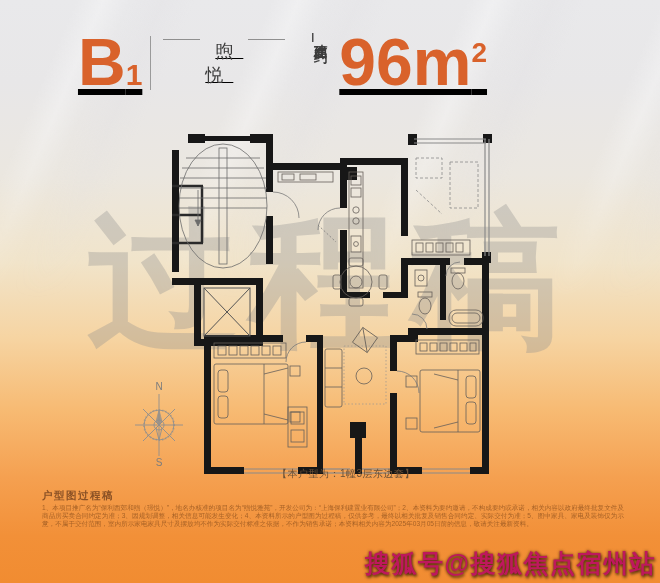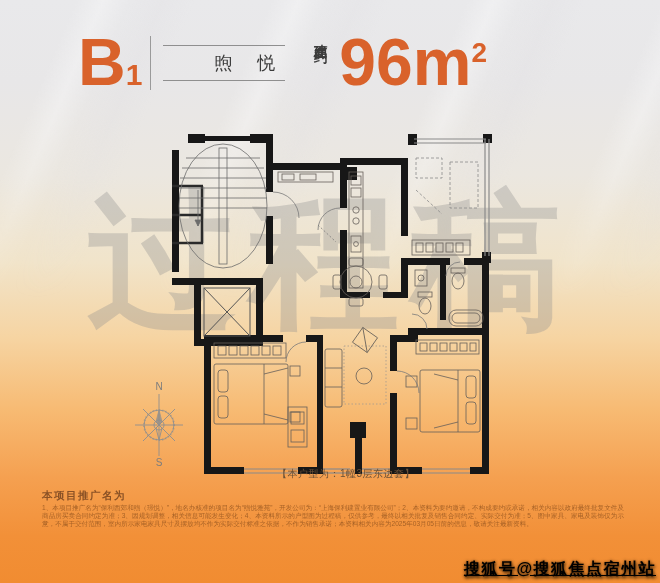--- a/index.html
+++ b/index.html
@@ -8,51 +8,51 @@
   .stage{position:relative;width:660px;height:583px;overflow:hidden;background:#e9e9eb;}
   .bg{position:absolute;inset:0;z-index:0;background:linear-gradient(180deg,
       #e9e9eb 0%,#e8e7e8 14%,#ebe7e0 30%,#f1e4ca 45%,#f6d4a2 58%,
       #f7bb74 70%,#f5a050 82%,#f29038 92%,#f18c31 100%);}
   .streaks{position:absolute;left:0;top:0;width:660px;height:300px;z-index:1;opacity:.55;
       background:repeating-linear-gradient(113deg,
       rgba(255,255,255,0) 0px,rgba(255,255,255,0) 70px,rgba(255,255,255,.55) 95px,
       rgba(255,255,255,0) 120px,rgba(222,220,224,.35) 150px,rgba(255,255,255,0) 180px);
       -webkit-mask-image:linear-gradient(180deg,#000 40%,transparent 100%);
       mask-image:linear-gradient(180deg,#000 40%,transparent 100%);}
-  .draft-watermark{position:absolute;top:186px;left:50%;transform:translateX(-50%);z-index:2;
+  .draft-watermark{position:absolute;top:205px;left:50%;transform:translateX(-50%);z-index:2;
       font-size:150px;font-weight:700;color:#8f8f8f;opacity:.33;letter-spacing:12px;
       white-space:nowrap;line-height:1;}
   
   .header{position:absolute;top:24px;left:0;width:565px;height:78px;z-index:4;
-      display:flex;justify-content:center;align-items:center;}
+      display:flex;justify-content:center;align-items:center;text-decoration:underline;}
   .unit-code{font-size:66px;font-weight:700;color:#d9622b;line-height:.9;}
   .unit-code sub{font-size:30px;font-weight:700;vertical-align:baseline;}
   .vdivider{width:1px;height:54px;background:#9a9a9a;margin:0 12px 0 8px;}
-  .title-block{display:flex;flex-direction:column;align-items:flex-end;width:122px;gap:5px;}
+  .title-block{display:flex;align-items:flex-start;width:122px;gap:5px;}
   .hrule{width:100%;height:1px;background:#8f8f8f;}
   .project-name{font-size:18px;letter-spacing:10px;color:#3c3c3c;font-weight:500;
       text-indent:10px;}
   .layout-desc{font-size:15.5px;color:#2f2f2f;font-weight:600;letter-spacing:1.5px;}
   .area-label{writing-mode:vertical-rl;text-orientation:upright;font-size:13.5px;
       font-weight:700;color:#3c3c3c;letter-spacing:3px;margin:0 10px 0 26px;height:60px;}
   .area-value{font-size:66px;font-weight:700;color:#d9622b;line-height:.9;}
   .area-value sup{font-size:28px;font-weight:700;}
   
   .floorplan{position:absolute;left:168px;top:130px;z-index:3;}
   .compass{position:absolute;left:126px;top:380px;z-index:3;}
   .plan-caption{position:absolute;left:277px;top:467px;z-index:4;font-size:10px;
       color:#6b5137;letter-spacing:.5px;}
   
   .footer-title{position:absolute;left:42px;top:489px;z-index:4;font-size:10.5px;
       color:#8a5125;font-weight:600;letter-spacing:1.5px;}
   .disclaimer{position:absolute;left:42px;top:504px;width:582px;z-index:4;
       font-size:6.6px;line-height:1.2;color:#9c5a22;opacity:.88;text-align:justify;margin:0;}
-  .sohu-watermark{position:absolute;right:4px;bottom:3px;z-index:5;font-size:16px;
-      font-weight:700;color:#000000;letter-spacing:1.5px;
-      text-shadow:0 0 3px rgba(80,45,10,.85),1px 2px 3px rgba(80,45,10,.9);text-decoration:underline;}
+  .sohu-watermark{position:absolute;right:4px;bottom:3px;z-index:5;font-size:25px;
+      font-weight:700;color:#be185d;letter-spacing:1.5px;
+      text-shadow:0 0 3px rgba(80,45,10,.85),1px 2px 3px rgba(80,45,10,.9);}
 </style>
 </head>
 <body>
 
 <div class="stage">
   <div class="bg"></div>
   <div class="streaks"></div>
 
   <div class="draft-watermark">过程稿</div>
 
@@ -288,17 +288,17 @@
       <circle cx="33" cy="45" r="5"></circle>
       <path d="M33,30 l3,12 l-3,3 l-3,-3 z" fill="#8e8e8e" opacity=".8"></path>
       <path d="M33,60 l3,-12 l-3,-3 l-3,3 z" fill="none"></path>
     </g>
     <text x="33" y="10" text-anchor="middle" font-size="10" fill="#7d7d7d">N</text>
     <text x="33" y="86" text-anchor="middle" font-size="10" fill="#7d7d7d">S</text>
   </svg>
 
   <div class="plan-caption">【本户型为：1幢3层东边套】</div>
 
-  <div class="footer-title">本项目推广名为</div>
+  <div class="footer-title">户型图过程稿</div>
   <p class="disclaimer">1、本项目推广名为“保利西郊和煦（璟悦）”，地名办核准的项目名为“煦悦雅苑”，开发公司为：“上海保利建置业有限公司”；2、本资料为要约邀请，不构成要约或承诺，相关内容以政府最终批复文件及商品房买卖合同约定为准；3、因规划调整，相关信息可能发生变化；4、本资料所示的户型图为过程稿，仅供参考，最终以相关批复及销售合同约定、实际交付为准；5、图中家具、家电及装饰仅为示意，不属于交付范围，室内所示家电家具尺寸及摆放均不作为实际交付标准之依据，不作为销售承诺；本资料相关内容为2025年03月05日前的信息，敬请关注最新资料。</p>
 
   <div class="sohu-watermark">搜狐号@搜狐焦点宿州站</div>
 </div>
 
 </body></html>

